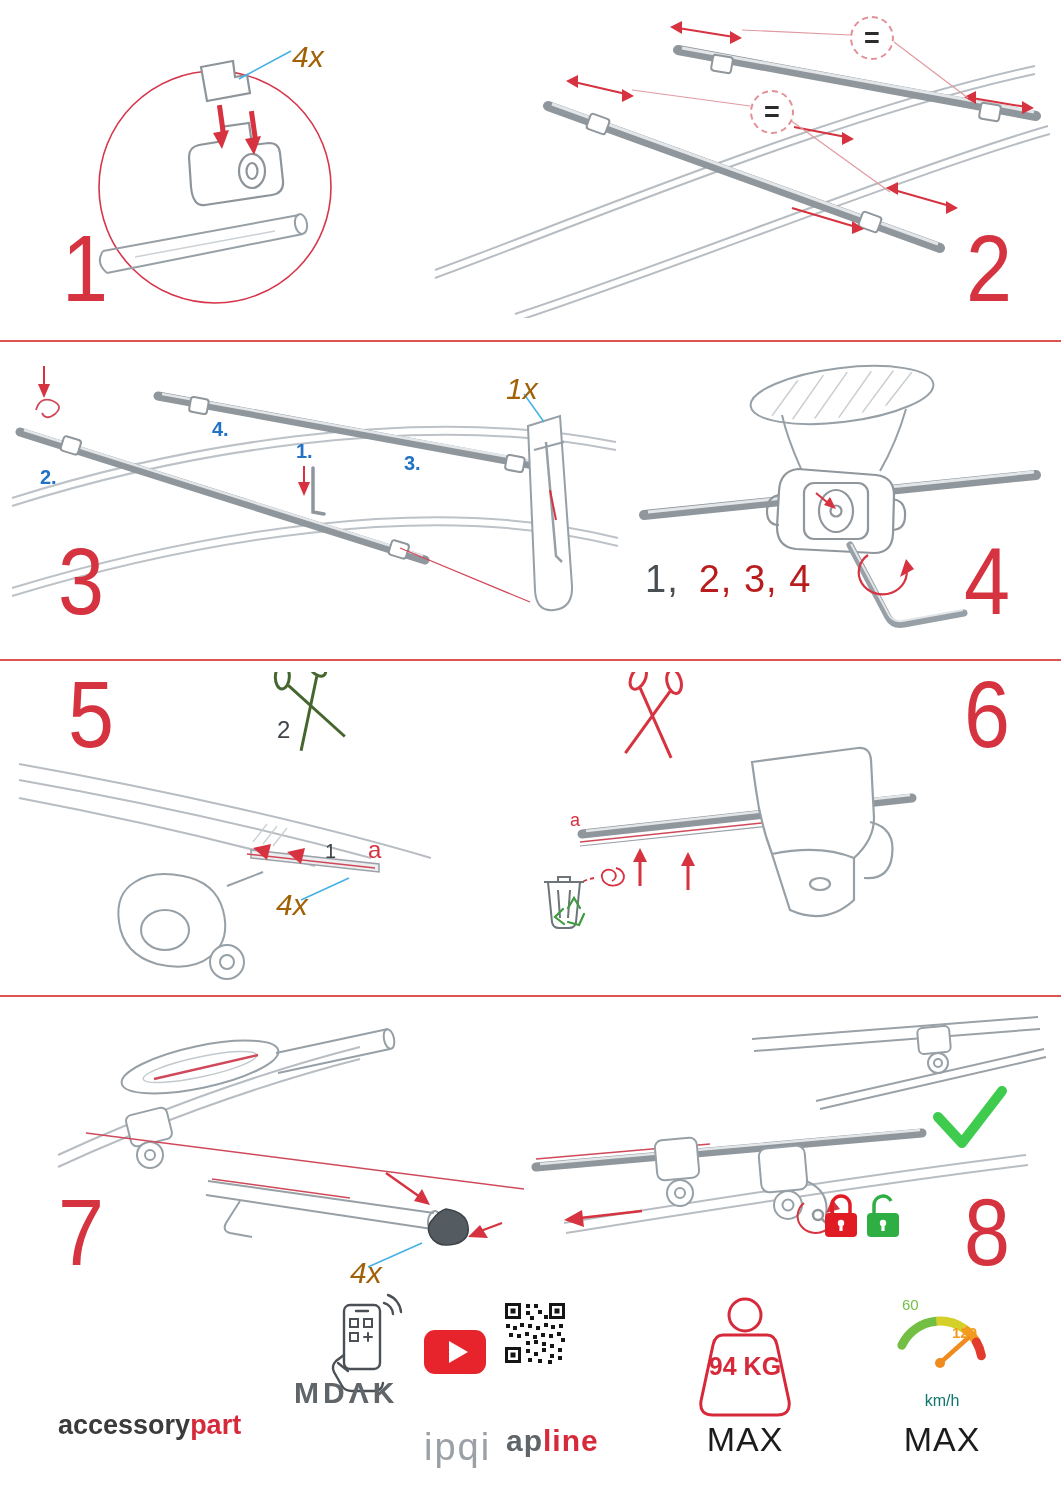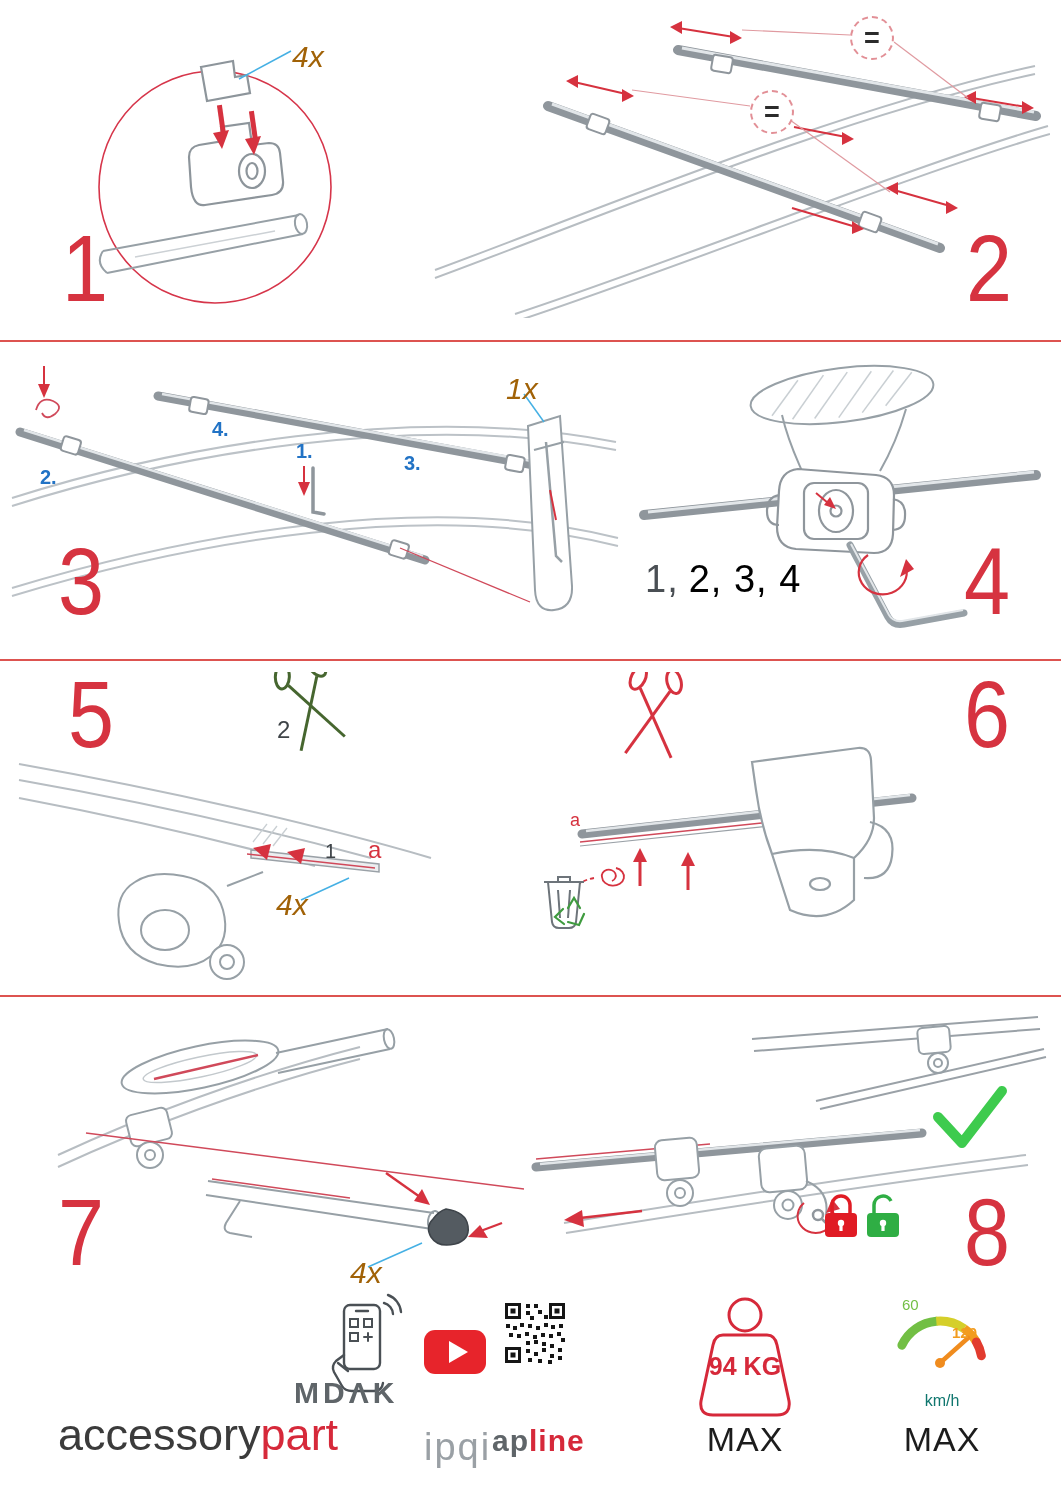--- a/index.html
+++ b/index.html
@@ -9,30 +9,30 @@
   .divider{position:absolute;left:0;width:100%;border-top:2px solid #dd5350;height:0;}
   .step-num{font-size:94px;line-height:1;color:#d63340;font-weight:400;
             transform:scaleX(.88);transform-origin:left top;letter-spacing:-2px;}
   .qty{font-size:30px;color:#a16207;font-style:italic;}
   .blue-sub{font-size:20px;color:#2273c5;font-weight:700;}
   .eq-badge{width:44px;height:44px;border:2px dashed #e28f96;border-radius:50%;
             display:flex;align-items:center;justify-content:center;
             font-size:27px;font-weight:700;color:#2b2b2b;background:#fff;box-sizing:border-box;}
   .seq{font-size:38px;letter-spacing:1px;}
   .seq-done{color:#4a4f54;}
-  .seq-rest{color:#000000;margin-left:10px;}
+  .seq-rest{color:#b91c1c;margin-left:20px;}
   .dark-label{color:#3f4448;}
   .red-label{color:#d6323f;}
   .product{font-size:58px;color:#2e2e78;letter-spacing:2px;line-height:1;}
-  .brandline{font-size:45px;line-height:1;font-weight:400;}
+  .brandline{font-size:27px;line-height:1;font-weight:700;}
   .brand-gray{color:#3b3b3b;}
   .brand-red{color:#d6293a;}
   .logo-mdak{font-size:30px;font-weight:700;color:#5f6569;letter-spacing:4px;}
   .logo-ipqi{font-size:38px;color:#9aa0a5;letter-spacing:2px;}
-  .logo-apline{font-size:30px;font-weight:600;letter-spacing:1px;}
+  .logo-apline{font-size:30px;font-weight:600;letter-spacing:1px;margin-left:14px;}
   .apline-ap{color:#5f6569;}
   .apline-line{color:#d6293a;}
   .maxtxt{font-size:34px;color:#1c1c1c;letter-spacing:1px;text-align:center;}
   .w104{width:104px;} .w120{width:120px;}
   .weight-val{font-size:25px;font-weight:700;color:#d6293a;text-align:center;}
   .speed-low{font-size:15px;font-weight:400;color:#72bf44;}
   .speed-high{font-size:15px;font-weight:700;color:#f29c1f;}
   .speed-unit{font-size:16px;color:#0f766e;text-align:center;}
   svg{display:block;}
 </style>

